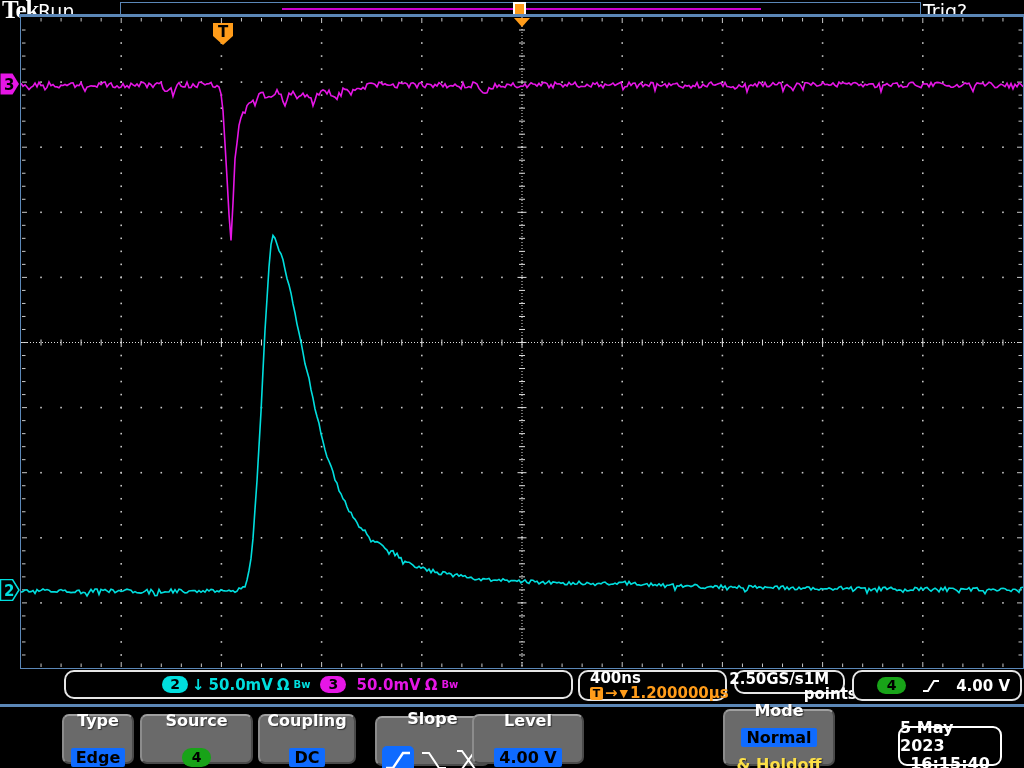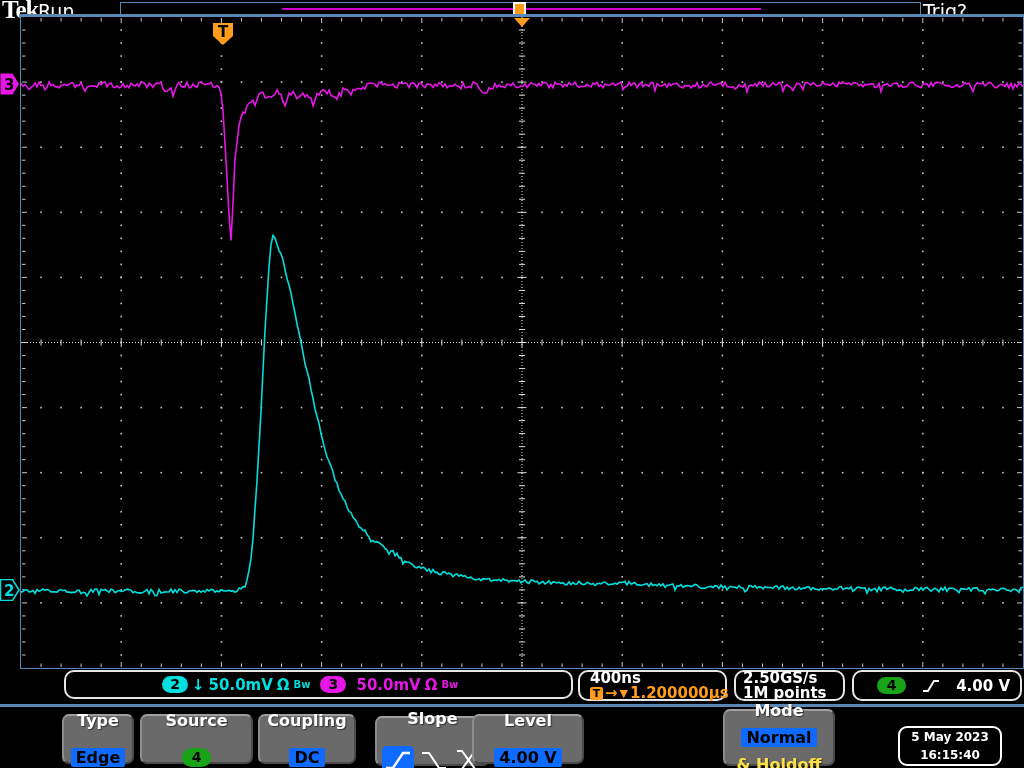--- a/index.html
+++ b/index.html
@@ -30,37 +30,37 @@
          text-align:center;font-size:14px;line-height:17px;font-weight:bold}
   .b-cyan{background:#00dede}.b-mag{background:#e616e6}.b-green{background:#18a318;min-width:29px}
   .ch2-c{color:#00dede}.ch3-c{color:#e616e6}
   .bw{font-size:10px;vertical-align:7px;letter-spacing:0}
   .grp{display:flex;align-items:center;gap:4px}
   .tb-box{left:578px;top:670px;width:149px;height:31px;flex-direction:column;
           align-items:flex-start;justify-content:center;padding-left:10px;font-size:15px;line-height:15px}
   .delay-row{display:flex;align-items:center;gap:2px;color:#ff9c1a}
   .t-icon{display:inline-flex;width:13px;height:13px;background:#ff9c1a;color:#000;
           border-radius:2px;font-size:11px;font-weight:bold;align-items:center;justify-content:center}
-  .rate-box{left:734px;top:670px;width:111px;height:31px;flex-direction:column;
+  .rate-box{left:734px;top:670px;width:111px;height:24px;flex-direction:row;
             align-items:flex-start;justify-content:center;padding-left:7px;font-size:15px;line-height:15px}
   .trg-box{left:852px;top:670px;width:170px;height:31px;justify-content:flex-end;
            gap:16px;padding-right:10px;font-size:15px}
   
   .btn{position:absolute;background:#6a6a6a;border-radius:7px;box-sizing:border-box;
        border-top:2px solid #a0a0a0;border-left:2px solid #8c8c8c;
        border-right:2px solid #4a4a4a;border-bottom:2px solid #4a4a4a;
        display:flex;flex-direction:column;align-items:center;justify-content:center;gap:18px}
   .lbl{font-weight:bold;font-size:16px;color:#fff;text-shadow:1px 1px 1px #333}
   .val{background:#0f6bff;color:#000;font-weight:bold;font-size:16px;padding:0 5px;border-radius:2px;line-height:19px}
   .white-line{font-weight:bold;font-size:16px;color:#fde047;text-shadow:1px 1px 1px #333}
   .slope-row{display:flex;align-items:center;gap:6px}
   .slope-sel{background:#0f6bff;border-radius:5px;padding:2px 2px;display:flex}
   .datetime-box{left:898px;top:726px;width:104px;height:40px;border:2px solid #fff;border-radius:9px;
                 background:#000;box-sizing:border-box;display:flex;flex-direction:column;
-                align-items:center;justify-content:center;font-weight:bold;font-size:12px;line-height:18px}
+                align-items:center;justify-content:center;font-weight:bold;font-size:16px;line-height:18px}
 </style>
 </head>
 <body>
 
 <div class="abs tek-logo">Tek</div>
 <div class="abs run-status">Run</div>
 <div class="abs trig-status">Trig?</div>
 
 <div class="abs preview-bar">
   <div class="preview-trace"></div>

